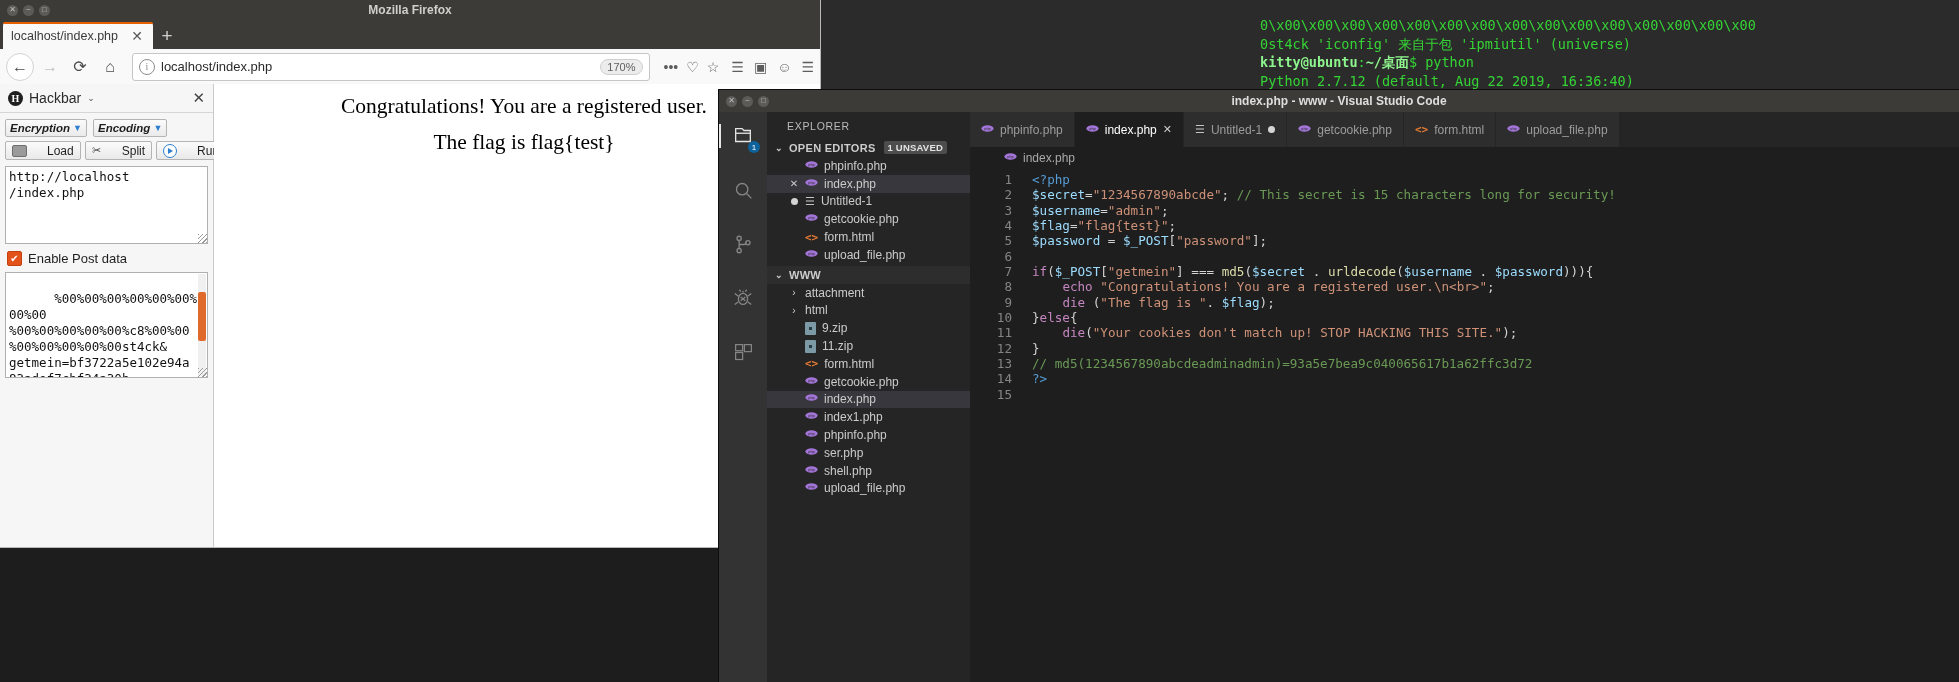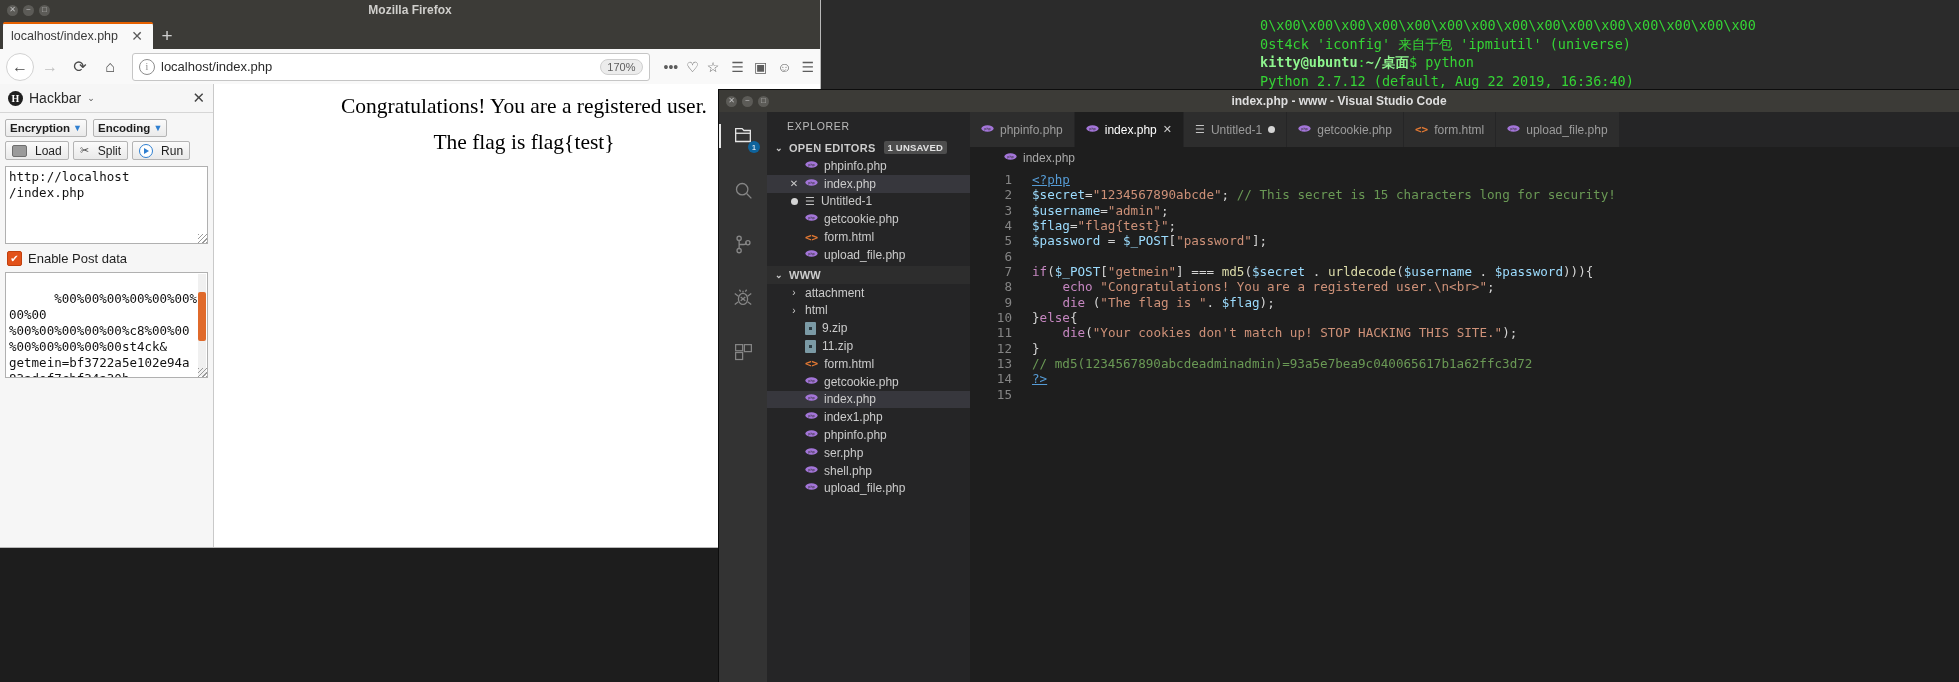--- a/index.html
+++ b/index.html
@@ -60,25 +60,25 @@
   .sb-head{height:28px;display:flex;align-items:center;padding:0 8px;gap:6px;
     border-bottom:1px solid #d6d6d6;}
   .sb-logo{width:15px;height:15px;border-radius:50%;background:#1f1f1f;color:#fff;font-size:10px;
     display:flex;align-items:center;justify-content:center;font-weight:bold;font-family:"Liberation Serif",serif;}
   .sb-title{font-size:14px;color:#2b2b2b;}
   .sb-caret{font-size:9px;color:#555;}
   .sb-close{margin-left:auto;font-size:15px;color:#444;}
 
   .sb-row1{display:flex;gap:6px;padding:6px 5px 2px 5px;}
   .drop{background:linear-gradient(#fbfbfb,#eaeaea);border:1px solid #b4b4b4;border-radius:2px;
-    font-size:11.5px;font-weight:bold;color:#1e1e1e;padding:2px 4px;display:flex;align-items:center;gap:3px;}
+    font-size:11.5px;font-weight:bold;color:#1e1e1e;padding:2px 4px;display:flex;align-items:center;gap:3px;font-style:italic;}
   .drop .tri{color:#2f7fd0;font-size:9px;}
   .sb-row2{display:flex;gap:4px;padding:2px 5px 6px 5px;}
   .tbtn{background:linear-gradient(#fbfbfb,#e9e9e9);border:1px solid #b4b4b4;border-radius:2px;
-    font-size:12px;color:#1e1e1e;padding:1.5px 6px;display:flex;align-items:center;gap:8px;}
+    font-size:12px;color:#1e1e1e;padding:1.5px 6px;display:flex;align-items:center;gap:20px;}
   .ic-load{width:13px;height:10px;background:#9a9a9a;border:1px solid #6e6e6e;border-radius:2px;}
   .ic-split{width:10px;height:12px;color:#4a4a4a;font-size:11px;display:flex;align-items:center;justify-content:center;}
   .ic-run{width:12px;height:12px;border-radius:50%;background:#fff;border:1.5px solid #2f7fd0;
     display:flex;align-items:center;justify-content:center;}
   .ic-run i{border-left:5px solid #2f7fd0;border-top:3px solid transparent;border-bottom:3px solid transparent;}
 
   .ta{margin:0 5px;background:#fff;border:1px solid #b0b0b0;
     font-family:"DejaVu Sans Mono","Liberation Mono",monospace;font-size:12.5px;line-height:16px;
     color:#111;padding:2px 3px;box-sizing:border-box;white-space:pre-wrap;word-break:break-all;
     overflow:hidden;position:relative;}
@@ -137,21 +137,21 @@
   .vtab{display:flex;align-items:center;gap:6px;padding:0 11px;font-size:12px;color:#9c9c9c;
     background:#2d2d2d;border-right:1px solid #252526;white-space:nowrap;}
   .vtab.active{background:#1e1e1e;color:#ffffff;}
   .breadcrumb{height:22px;display:flex;align-items:center;gap:6px;padding-left:34px;
     font-size:12px;color:#a9a9a9;background:#1e1e1e;}
   .code{font-family:"DejaVu Sans Mono","Liberation Mono",monospace;font-size:12.6px;line-height:15.35px;
     padding-top:3px;white-space:pre;}
   .cline{display:flex;}
   .lnum{width:42px;text-align:right;color:#858585;padding-right:20px;flex:none;}
   .ctext{color:#d4d4d4;}
-  .k{color:#569cd6;text-decoration:underline;} .kw{color:#c586c0;margin-top:32px;} .s{color:#ce9178;} .v{color:#9cdcfe;}
+  .k{color:#569cd6;} .kw{color:#c586c0;margin-top:32px;} .s{color:#ce9178;} .v{color:#9cdcfe;}
   .f{color:#dcdcaa;} .c{color:#6a9955;} .p{color:#d4d4d4;}
 </style>
 </head>
 <body>
 
 <div class="layer" id="terminal">
   <div id="term-text">0\x00\x00\x00\x00\x00\x00\x00\x00\x00\x00\x00\x00\x00\x00\x00
 0st4ck 'iconfig' 来自于包 'ipmiutil' (universe)
 <span class="b">kitty@ubuntu</span>:<span class="b">~/桌面</span>$ python
 Python 2.7.12 (default, Aug 22 2019, 16:36:40)

